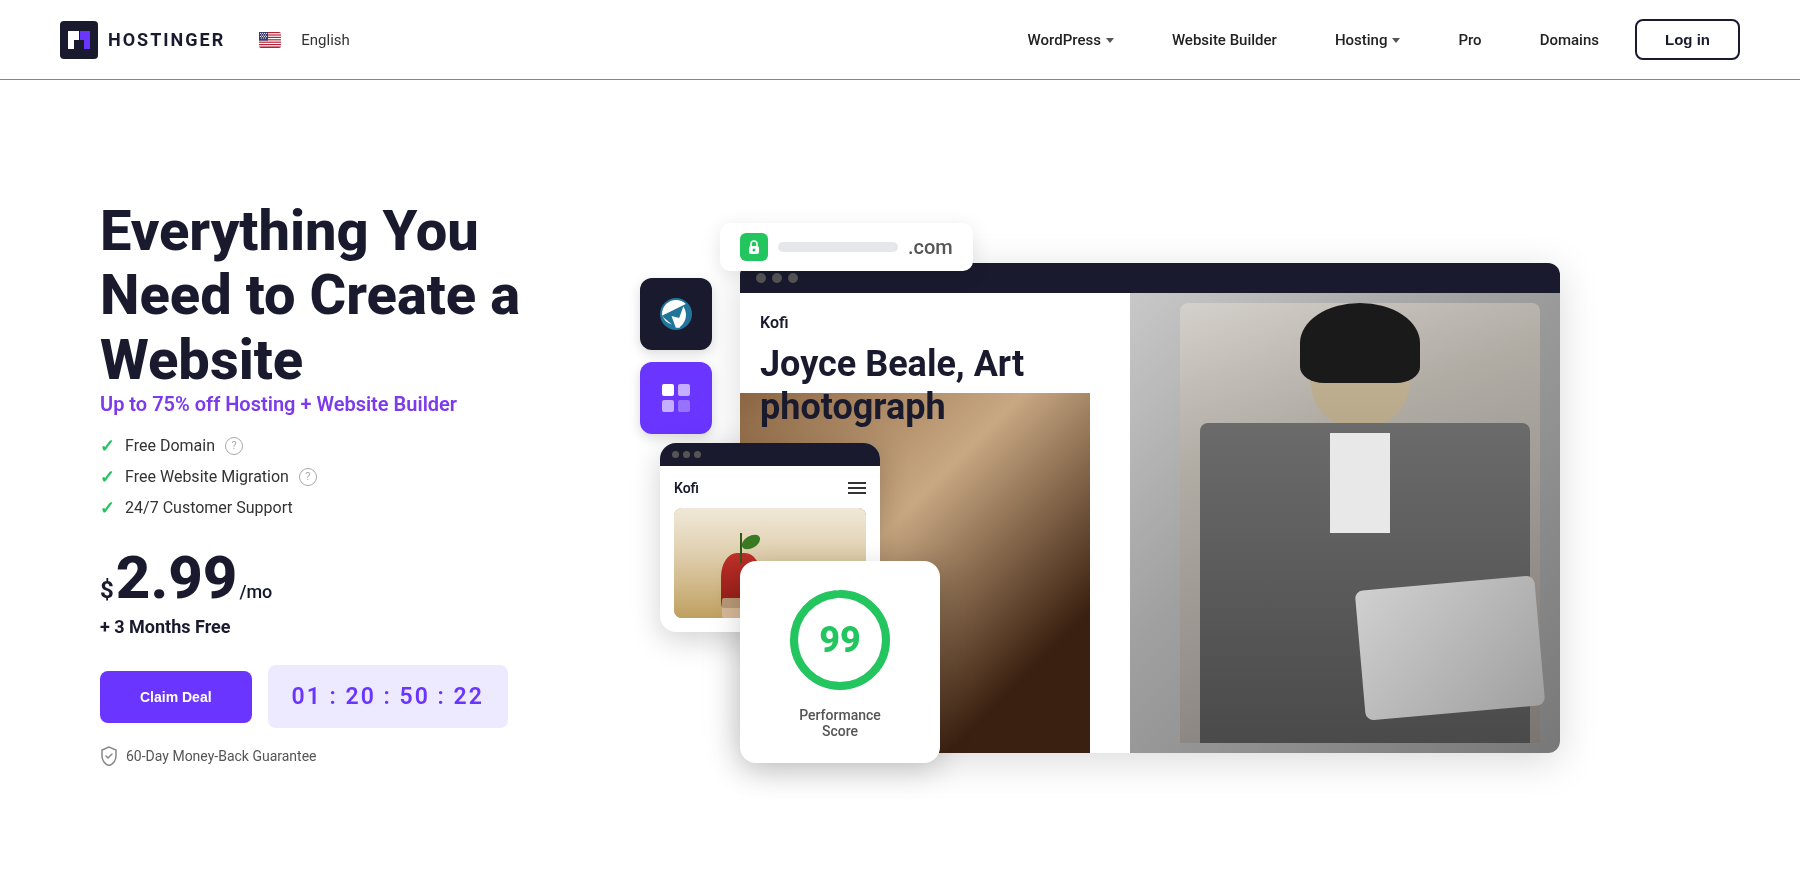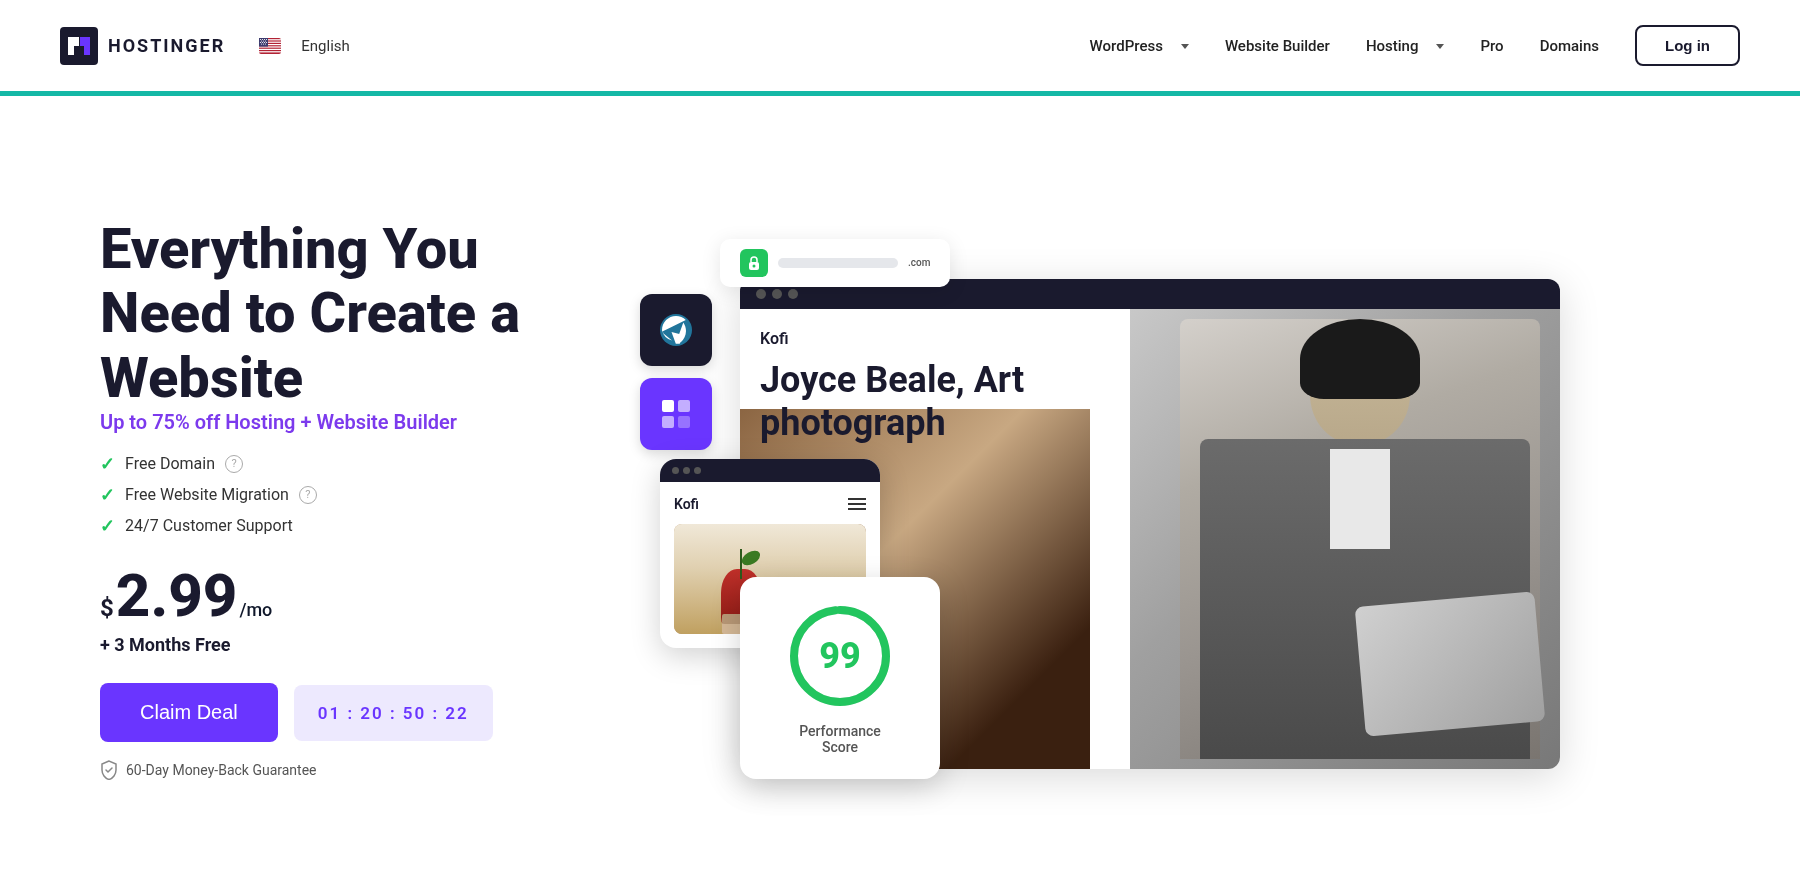--- a/index.html
+++ b/index.html
@@ -10,22 +10,22 @@
       min-height: 885px;
       overflow-x: hidden;
     }
 
     
     .header {
       display: flex;
       align-items: center;
       justify-content: space-between;
       padding: 18px 60px;
-      height: 96px;
-      border-bottom: 5px solid #14b8a6;
+      height: 80px;
+      border-bottom: 1px solid #14b8a6;
     }
     .header-left {
       display: flex;
       align-items: center;
       gap: 24px;
     }
     .logo {
       display: flex;
       align-items: center;
       gap: 10px;
@@ -59,25 +59,26 @@
     }
 
     .header-nav {
       display: flex;
       align-items: center;
       gap: 36px;
     }
     .nav-item {
       display: flex;
       align-items: center;
-      gap: 18px;
+      gap: 5px;
       font-size: 15px;
       color: #222;
       cursor: pointer;
       font-weight: 500;
+      margin-left: 22px;
     }
     .chevron-down {
       display: inline-block;
       width: 0;
       height: 0;
       border-left: 4px solid transparent;
       border-right: 4px solid transparent;
       border-top: 5px solid #555;
       margin-top: 1px;
     }
@@ -185,31 +186,31 @@
       align-items: center;
       gap: 16px;
       margin-bottom: 18px;
     }
     .claim-btn {
       background: #6a35ff;
       color: #fff;
       border: none;
       border-radius: 8px;
       padding: 18px 40px;
-      font-size: 20px;
-      font-weight: 400;
+      font-size: 14px;
+      font-weight: 700;
       cursor: pointer;
       white-space: nowrap;
     }
     .timer-box {
       background: #ede9fe;
       color: #6a35ff;
       border-radius: 8px;
       padding: 18px 24px;
-      font-size: 17px;
+      font-size: 23px;
       font-weight: 600;
       letter-spacing: 2px;
       white-space: nowrap;
     }
 
     .guarantee-row {
       display: flex;
       align-items: center;
       gap: 8px;
       font-size: 14px;
@@ -259,21 +260,21 @@
       justify-content: center;
       font-size: 14px;
     }
     .url-line {
       width: 120px;
       height: 10px;
       background: #e5e7eb;
       border-radius: 5px;
     }
     .url-dot-com {
-      font-size: 10px;
+      font-size: 20px;
       color: #555;
       font-weight: 500;
     }
 
     
     .app-icons-col {
       position: absolute;
       top: 155px;
       left: 0;
       display: flex;

